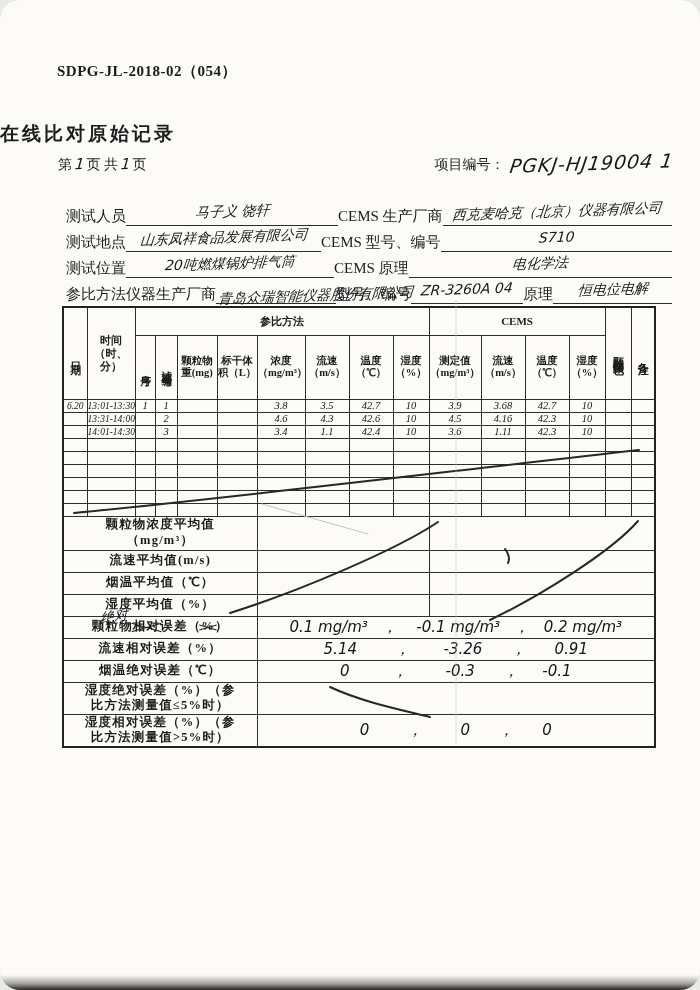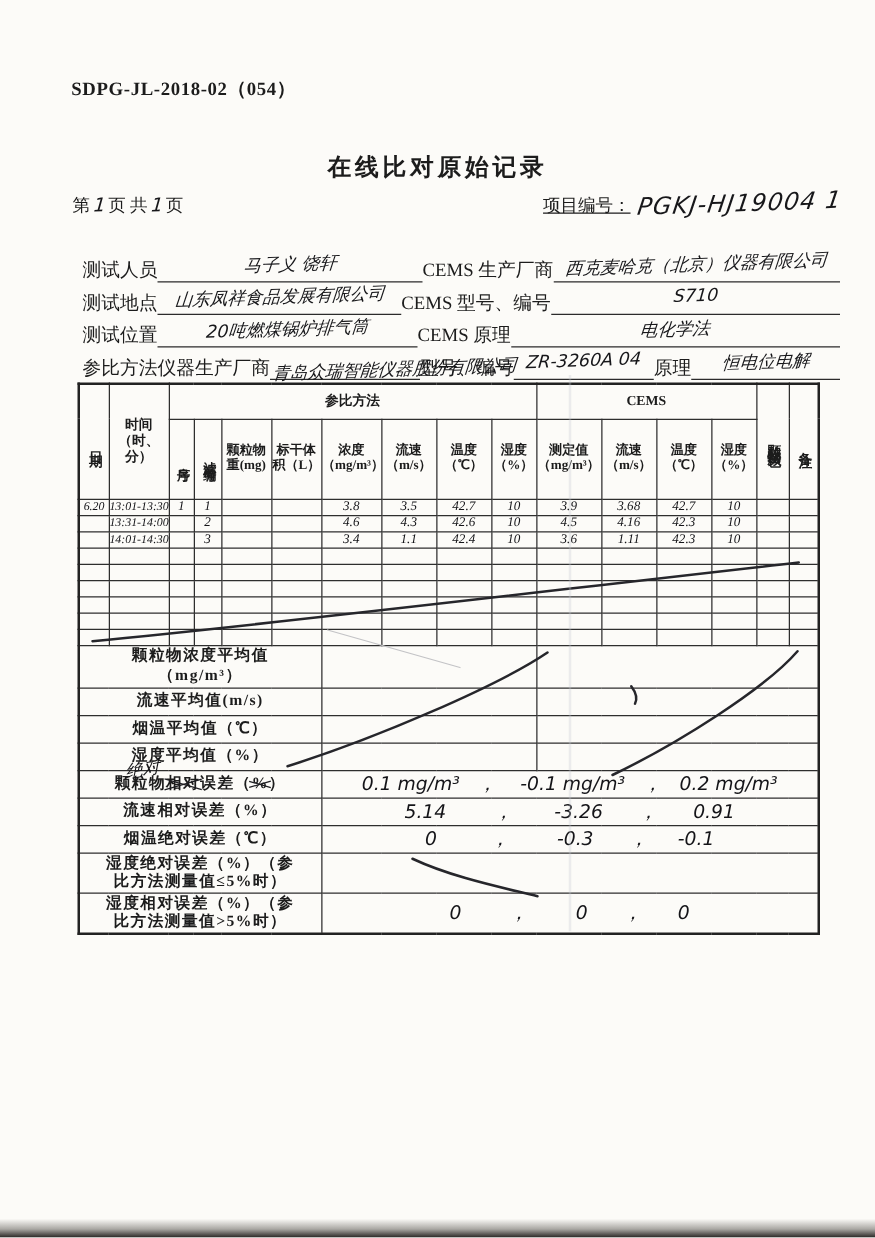--- a/index.html
+++ b/index.html
@@ -1,25 +1,25 @@
 <!DOCTYPE html>
 <html><head>
 <meta charset="utf-8">
 <style>
   html,body{margin:0;padding:0;}
   body{width:700px;height:990px;background:#e9e9e7;font-family:"Liberation Serif",serif;}
-  .page{position:relative;width:700px;height:990px;background:#fcfbf8;overflow:hidden;color:#1c1c1c;}
+  .page{position:relative;width:700px;height:990px;background:#fcfbf8;overflow:hidden;color:#1c1c1c;border-radius:20px;}
 
   .doc-code{position:absolute;left:57px;top:62px;font-size:15px;font-weight:700;letter-spacing:.5px;}
   .company{position:absolute;left:0;top:93px;width:100%;text-align:center;font-size:16px;font-weight:700;letter-spacing:2px;}
-  .form-title{position:absolute;left:0;top:121px;width:100%;text-align:center;font-size:19px;font-weight:700;letter-spacing:3px;}
+  .form-title{position:absolute;left:0;top:121px;width:100%;font-size:19px;font-weight:700;letter-spacing:3px;}
   .meta-row{position:absolute;left:58px;right:26px;top:148px;height:26px;display:flex;justify-content:space-between;align-items:flex-end;font-size:14px;}
   .page-count span{margin-right:2px;}
   .project{display:flex;align-items:flex-end;}
-  .plabel{font-size:14px;text-decoration:underline;}
+  .plabel{font-size:14px;}
   .subtitle{position:absolute;left:0;top:180px;width:100%;text-align:center;font-size:15px;font-weight:700;}
 
   
   .hw{font-family:"DejaVu Sans",sans-serif;font-style:italic;color:#17171a;display:inline-block;transform:rotate(-2deg) skewX(-7deg);}
   .pgnum{font-size:15px;margin:0 1px;}
   .pval{font-size:19px;letter-spacing:1px;margin-left:6px;transform:rotate(-2deg) skewX(-10deg);}
 
   
   .fields{position:absolute;left:66px;right:28px;top:200px;font-size:15px;}
   .frow{display:flex;align-items:flex-end;height:26px;white-space:nowrap;}

